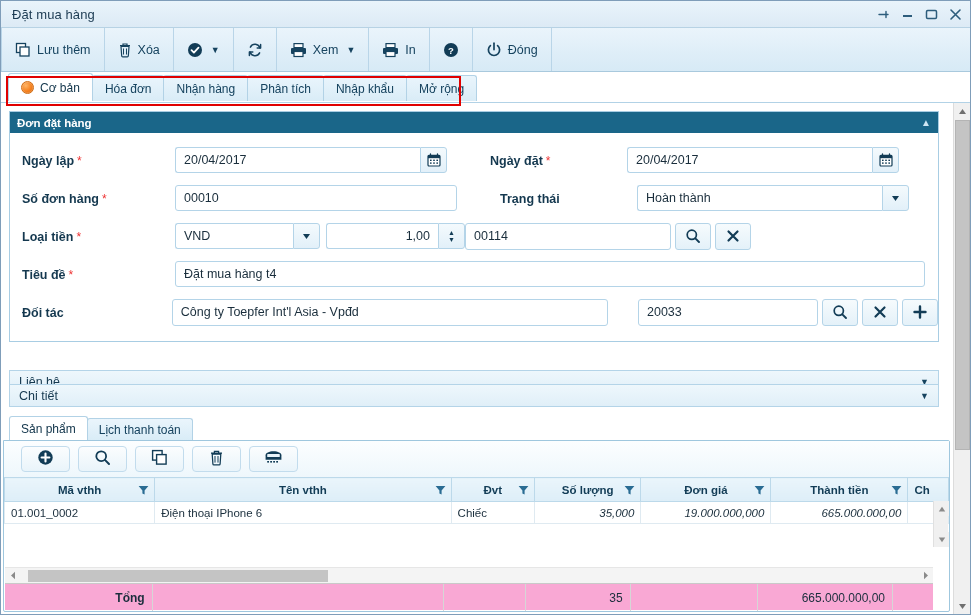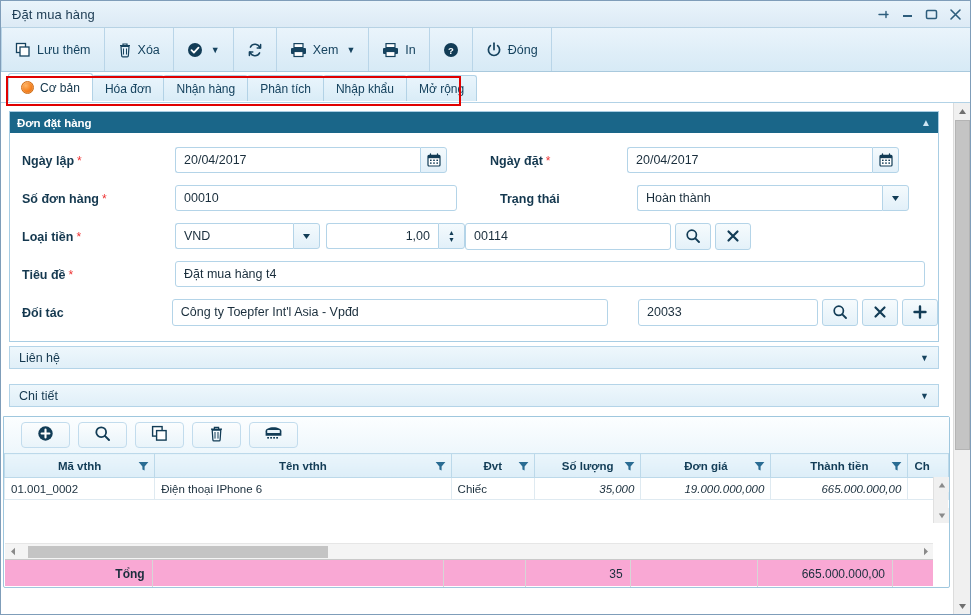--- a/index.html
+++ b/index.html
@@ -559,30 +559,38 @@
               <svg width="14" height="14" viewBox="0 0 14 14">
                   <path d="M7 1.5v11M1.5 7h11" stroke="#123c56" stroke-width="2.4" stroke-linecap="round"></path>
                 </svg>
             </div>
           </div>
         </div>
 
       </div>
     </div>
 
-    <div class="section-bar" style="top:243px">
+    <div class="section-bar" style="top:267px">
       <span>Liên hệ</span>
       <span class="ch">▼</span>
     </div>
     <div class="section-bar" style="top:281px">
       <span>Chi tiết</span>
       <span class="ch">▼</span>
     </div>
 
     <div class="bottom">
+      <div class="btabs">
+        <div class="btab active">
+          <span>Sản phẩm</span>
+        </div>
+        <div class="btab">
+          <span>Lịch thanh toán</span>
+        </div>
+      </div>
 
       <div class="gridbox">
 
         <div class="gridtools">
           <div class="gbtn">
             <span>
               <svg width="17" height="17" viewBox="0 0 17 17">
                   <circle cx="8.5" cy="8.5" r="7.2" fill="#123c56"></circle>
                   <path d="M8.5 4.6v7.8M4.6 8.5h7.8" stroke="#fff" stroke-width="2.1" stroke-linecap="round"></path>
                 </svg>

